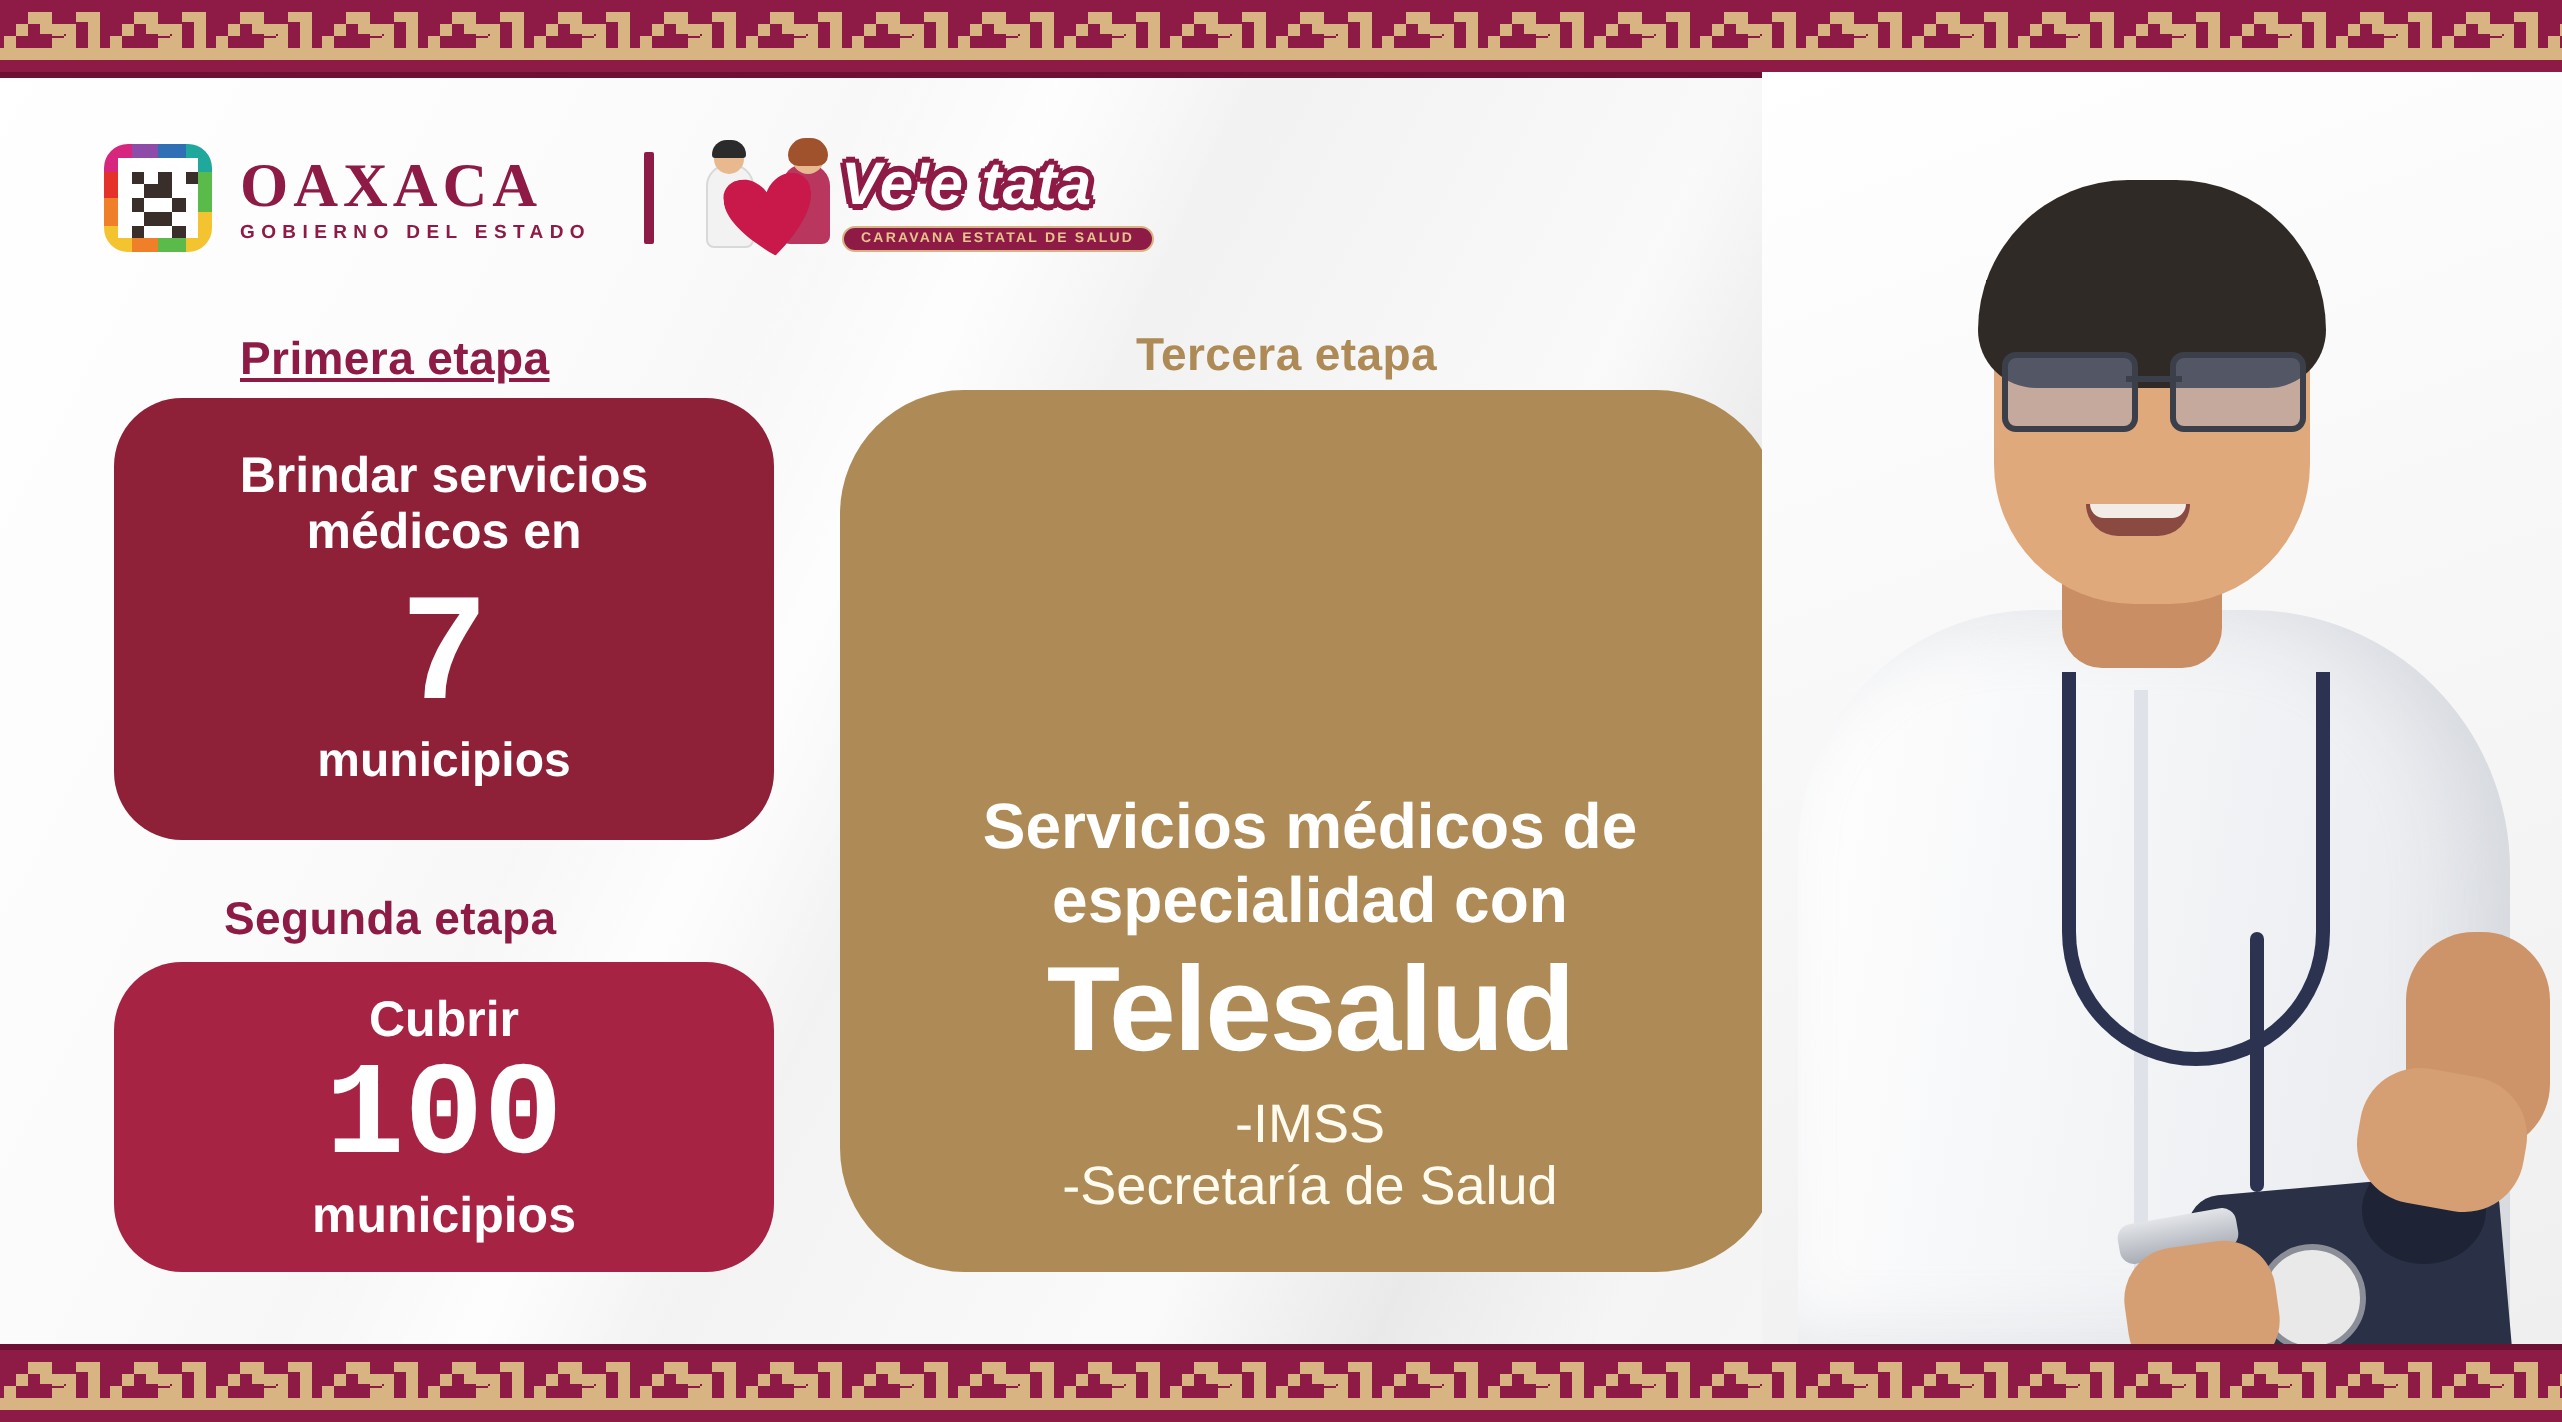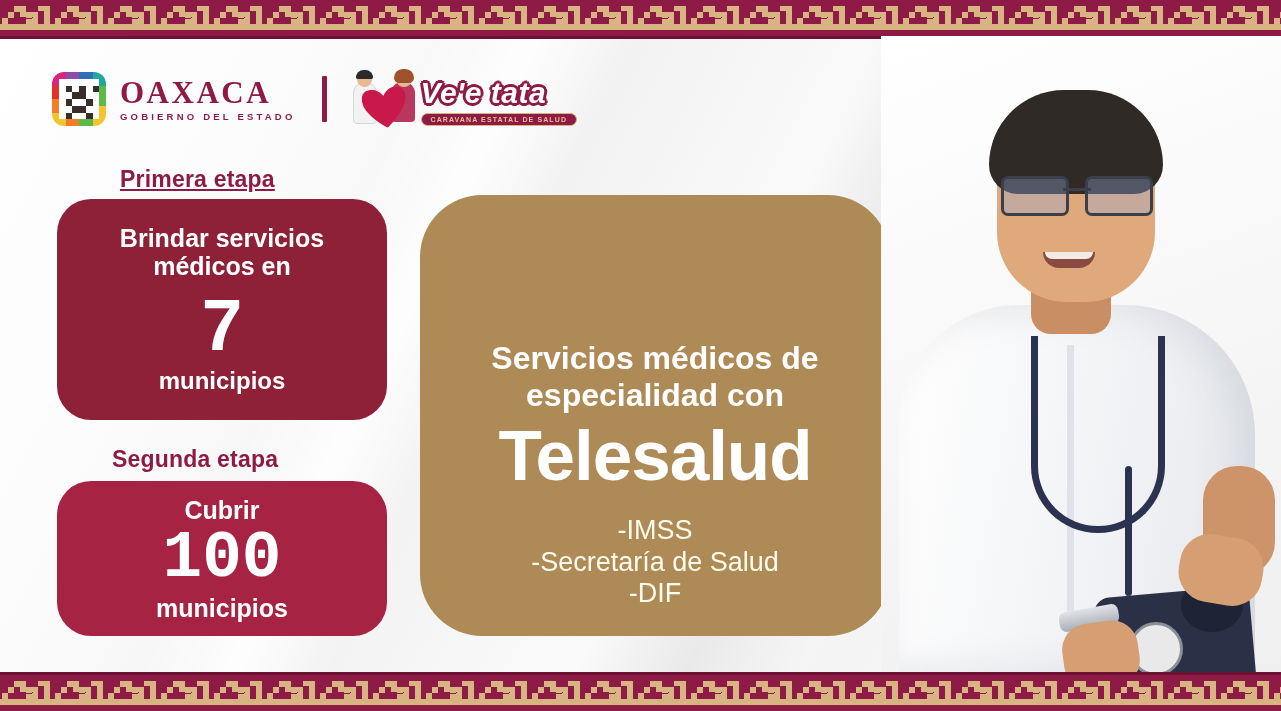--- a/index.html
+++ b/index.html
@@ -299,23 +299,23 @@
   .c2-top { font-size: 25px; }
   .c2-big { font-size: 66px; line-height: 1; margin: 2px 0 2px; font-family: Liberation Mono, monospace; }
   .c2-bot { font-size: 25px; }
 
   .c3-top {
     font-size: 32px;
     line-height: 1.16;
     margin-top: 48px;
   }
   .c3-big {
-    font-size: 71px;
+    font-size: 60px;
     line-height: 1.0;
-    margin: 6px 0 24px;
+    margin: 6px 0 12px;
     letter-spacing: -1px;
   }
   .c3-list {
     list-style: none;
     margin: 0;
     padding: 0;
     font-weight: 400;
     font-size: 27px;
     line-height: 1.17;
     color: #FFFBEF;
@@ -972,31 +972,31 @@
   </div>
 
   <div class="stage-heading heading-2">Segunda etapa</div>
 
   <div class="card card-2">
     <div class="card-line c2-top">Cubrir</div>
     <div class="card-line c2-big">100</div>
     <div class="card-line c2-bot">municipios</div>
   </div>
 
+  <div class="stage-heading heading-3">Tercera etapa</div>
 
   <div class="card card-3">
     <div class="card-line c3-top">
       <span>Servicios médicos de</span><br>
       <span>especialidad con</span>
     </div>
     <div class="card-line c3-big">Telesalud</div>
     <ul class="c3-list">
       <li>-IMSS</li>
       <li>-Secretaría de Salud</li>
-      <li>-DIF</li>
     </ul>
   </div>
 
   <div class="doctor">
     <div class="doc-bg"></div>
     <div class="doc-torso"></div>
     <div class="doc-placket"></div>
     <div class="doc-neck"></div>
     <div class="doc-head"></div>
     <div class="doc-hair"></div>

